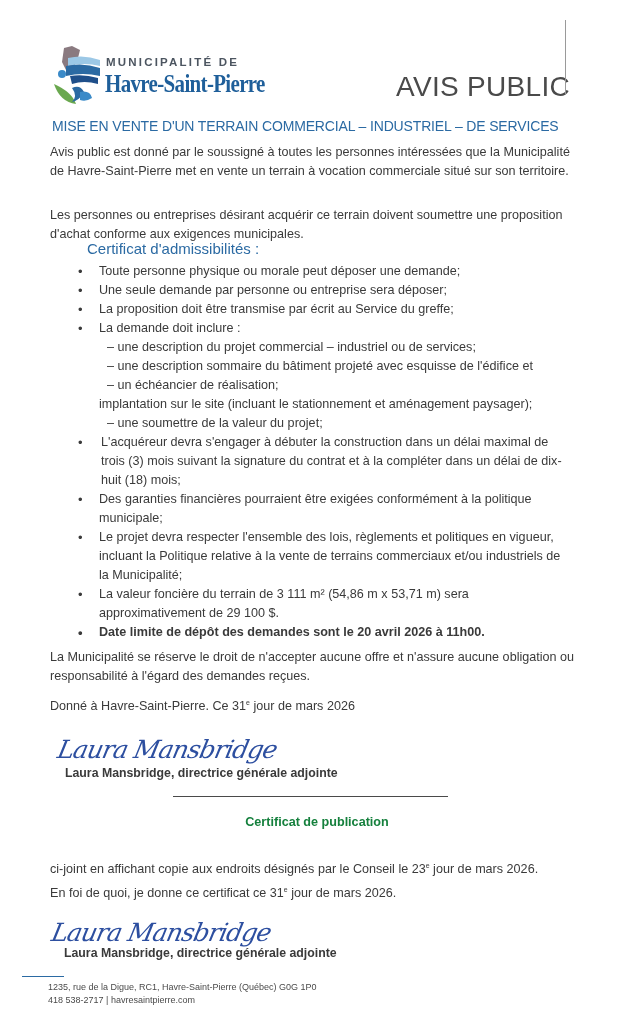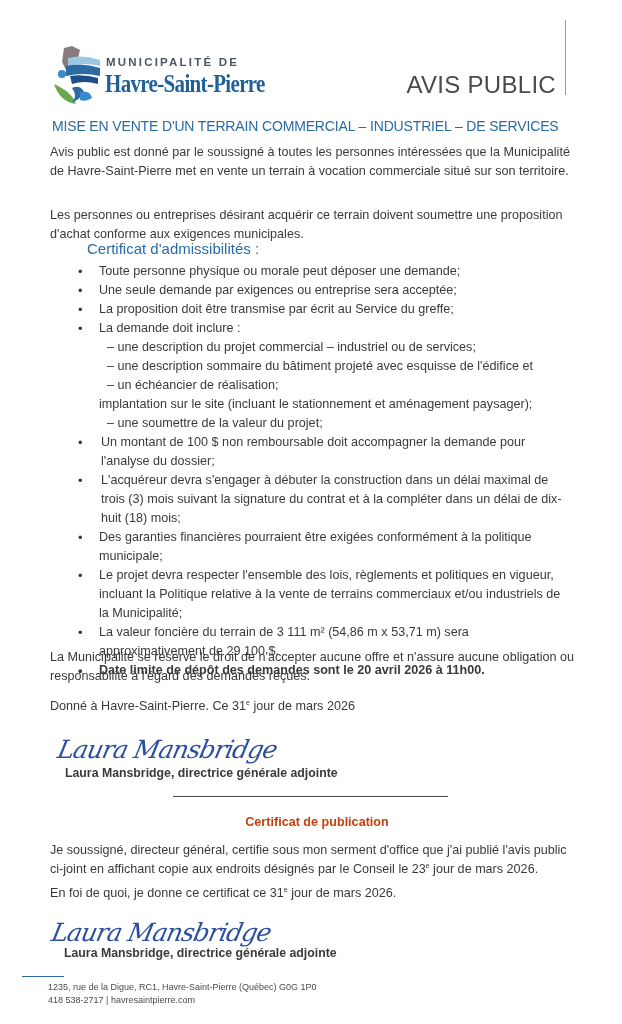--- a/index.html
+++ b/index.html
@@ -5,33 +5,33 @@
     html, body { margin: 0; padding: 0; background: #ffffff; }
     body {
       width: 622px; height: 1024px; position: relative; overflow: hidden;
       font-family: "Liberation Sans", sans-serif; color: #3c3c3c;
     }
     .abs { position: absolute; }
     .logo-wrap { left: 50px; top: 44px; width: 210px; height: 62px; }
     .logo-mark { position: absolute; left: 0; top: 0; width: 50px; height: 62px; }
     .logo-small { position: absolute; left: 56px; top: 12px; font-size: 11.5px; letter-spacing: 2.2px; color: #4c5560; font-weight: bold; white-space: nowrap; }
     .logo-big { position: absolute; left: 55px; top: 26px; font-family: "Liberation Serif", serif; font-size: 25px; font-weight: bold; color: #1f5f9a; letter-spacing: -0.8px; white-space: nowrap; transform: scaleX(0.84); transform-origin: left top; }
-    .avis-title { right: 66px; top: 71px; font-size: 24px; color: #4a4a4a; letter-spacing: 0.3px; white-space: nowrap; text-align: center; }
+    .avis-title { right: 52px; top: 71px; font-size: 28px; color: #4a4a4a; letter-spacing: 0.3px; white-space: nowrap; text-align: center; }
     .vline { left: 565px; top: 20px; width: 1px; height: 75px; background: #9a9a9a; }
     .main-title { left: 52px; top: 118px; font-size: 14px; color: #2b6aa3; white-space: nowrap; letter-spacing: -0.15px; text-align: right; }
     .para { left: 50px; width: 536px; font-size: 12.6px; line-height: 19px; color: #3a3a3a; }
     .cond-title { left: 87px; top: 240px; font-size: 15px; color: #2b6aa3; white-space: nowrap; }
     ul.conds { position: absolute; left: 76px; top: 262px; width: 490px; margin: 0; padding: 0; list-style: none; font-size: 12.6px; line-height: 19px; color: #3a3a3a; }
     ul.conds li.bullet { position: relative; padding-left: 23px; }
     ul.conds li.bullet::before { content: "\2022"; position: absolute; left: 2px; top: 0; font-size: 13px; color: #3a3a3a; }
     .bold { font-weight: bold; }
     .sig-script { font-family: "DejaVu Serif", serif; font-style: italic; color: #2d4fa0; font-size: 25px; white-space: nowrap; letter-spacing: -1px; transform: skewX(-12deg); }
     .sig-name { font-size: 12.3px; font-weight: bold; color: #3a3a3a; white-space: nowrap; }
     .hline { left: 173px; top: 796px; width: 275px; height: 1px; background: #4a4a4a; }
-    .cert-title { left: 0; width: 622px; top: 815px; text-align: center; font-size: 12.6px; font-weight: bold; color: #c2410c; padding-left: 12px; box-sizing: border-box; }
+    .cert-title { left: 0; width: 622px; top: 815px; text-align: center; font-size: 12.6px; font-weight: bold; color: #15803d; padding-left: 12px; box-sizing: border-box; }
     .footer-line { left: 22px; top: 976px; width: 42px; height: 1px; background: #2b6aa3; }
     .footer-text { left: 48px; font-size: 9px; color: #4a4a4a; white-space: nowrap; }
     sup { font-size: 7px; vertical-align: 5px; line-height: 0; }
   </style>
 </head>
 <body>
 
 <div class="abs logo-wrap">
   <svg class="logo-mark" viewBox="0 0 50 62">
     <path d="M14 4 L22 2 L30 6 L28 14 L24 22 L20 30 L16 26 L12 18 Z" fill="#8a7a80"></path>
@@ -52,48 +52,47 @@
 
 <div class="abs main-title">MISE EN VENTE D'UN TERRAIN COMMERCIAL – INDUSTRIEL – DE SERVICES</div>
 
 <p class="abs para" style="top:143px; margin:0;">Avis public est donné par le soussigné à toutes les personnes intéressées que la Municipalité de Havre-Saint-Pierre met en vente un terrain à vocation commerciale situé sur son territoire.</p>
 <p class="abs para" style="top:206px; margin:0;">Les personnes ou entreprises désirant acquérir ce terrain doivent soumettre une proposition d'achat conforme aux exigences municipales.</p>
 
 <div class="abs cond-title">Certificat d'admissibilités :</div>
 
 <ul class="conds">
   <li class="bullet">Toute personne physique ou morale peut déposer une demande;</li>
-  <li class="bullet">Une seule demande par exigences ou entreprise sera acceptée;</li>
+  <li class="bullet">Une seule demande par personne ou entreprise sera déposer;</li>
   <li class="bullet">La proposition doit être transmise par écrit au Service du greffe;</li>
   <li class="bullet">La demande doit inclure :</li>
   <li style="padding-left:31px;">– une description du projet commercial – industriel ou de services;</li>
   <li style="padding-left:31px;">– une description sommaire du bâtiment projeté avec esquisse de l'édifice et</li>
   <li style="padding-left:31px;">– un échéancier de réalisation;</li>
   <li style="padding-left:23px;">implantation sur le site (incluant le stationnement et aménagement paysager);</li>
   <li style="padding-left:31px;">– une soumettre de la valeur du projet;</li>
-  <li class="bullet" style="padding-left:25px;">Un montant de 100 $ non remboursable doit accompagner la demande pour l'analyse du dossier;</li>
   <li class="bullet" style="padding-left:25px;">L'acquéreur devra s'engager à débuter la construction dans un délai maximal de trois (3) mois suivant la signature du contrat et à la compléter dans un délai de dix-huit (18) mois;</li>
   <li class="bullet">Des garanties financières pourraient être exigées conformément à la politique municipale;</li>
   <li class="bullet">Le projet devra respecter l'ensemble des lois, règlements et politiques en vigueur, incluant la Politique relative à la vente de terrains commerciaux et/ou industriels de la Municipalité;</li>
   <li class="bullet">La valeur foncière du terrain de 3 111 m² (54,86 m x 53,71 m) sera approximativement de 29 100 $.</li>
   <li class="bullet bold">Date limite de dépôt des demandes sont le 20 avril 2026 à 11h00.</li>
 </ul>
 
 <p class="abs para" style="top:648px; margin:0;">La Municipalité se réserve le droit de n'accepter aucune offre et n'assure aucune obligation ou responsabilité à l'égard des demandes reçues.</p>
 
 <p class="abs para" style="top:697px; margin:0;"><span>Donné à Havre-Saint-Pierre. Ce 31</span><sup>e</sup><span> jour de mars 2026</span></p>
 
 <div class="abs sig-script" style="left:58px; top:735px;">Laura Mansbridge</div>
 <div class="abs sig-name" style="left:65px; top:766px;">Laura Mansbridge, directrice générale adjointe</div>
 
 <div class="abs hline"></div>
 
 <div class="abs cert-title">Certificat de publication</div>
 
-<p class="abs para" style="top:841px; margin:0;"><span>Je soussigné, directeur général, certifie sous mon serment d'office que j'ai publié l'avis public</span><br><span>ci-joint en affichant copie aux endroits désignés par le Conseil le 23</span><sup>e</sup><span> jour de mars 2026.</span></p>
+<p class="abs para" style="top:841px; margin:0;"><br><span>ci-joint en affichant copie aux endroits désignés par le Conseil le 23</span><sup>e</sup><span> jour de mars 2026.</span></p>
 
 <p class="abs para" style="top:884px; margin:0;"><span>En foi de quoi, je donne ce certificat ce 31</span><sup>e</sup><span> jour de mars 2026.</span></p>
 
 <div class="abs sig-script" style="left:52px; top:918px;">Laura Mansbridge</div>
 <div class="abs sig-name" style="left:64px; top:946px;">Laura Mansbridge, directrice générale adjointe</div>
 
 <div class="abs footer-line"></div>
 <div class="abs footer-text" style="top:982px;">1235, rue de la Digue, RC1, Havre-Saint-Pierre (Québec) G0G 1P0</div>
 <div class="abs footer-text" style="top:995px;"><span>418 538-2717</span><span> | </span><span>havresaintpierre.com</span></div>
 

